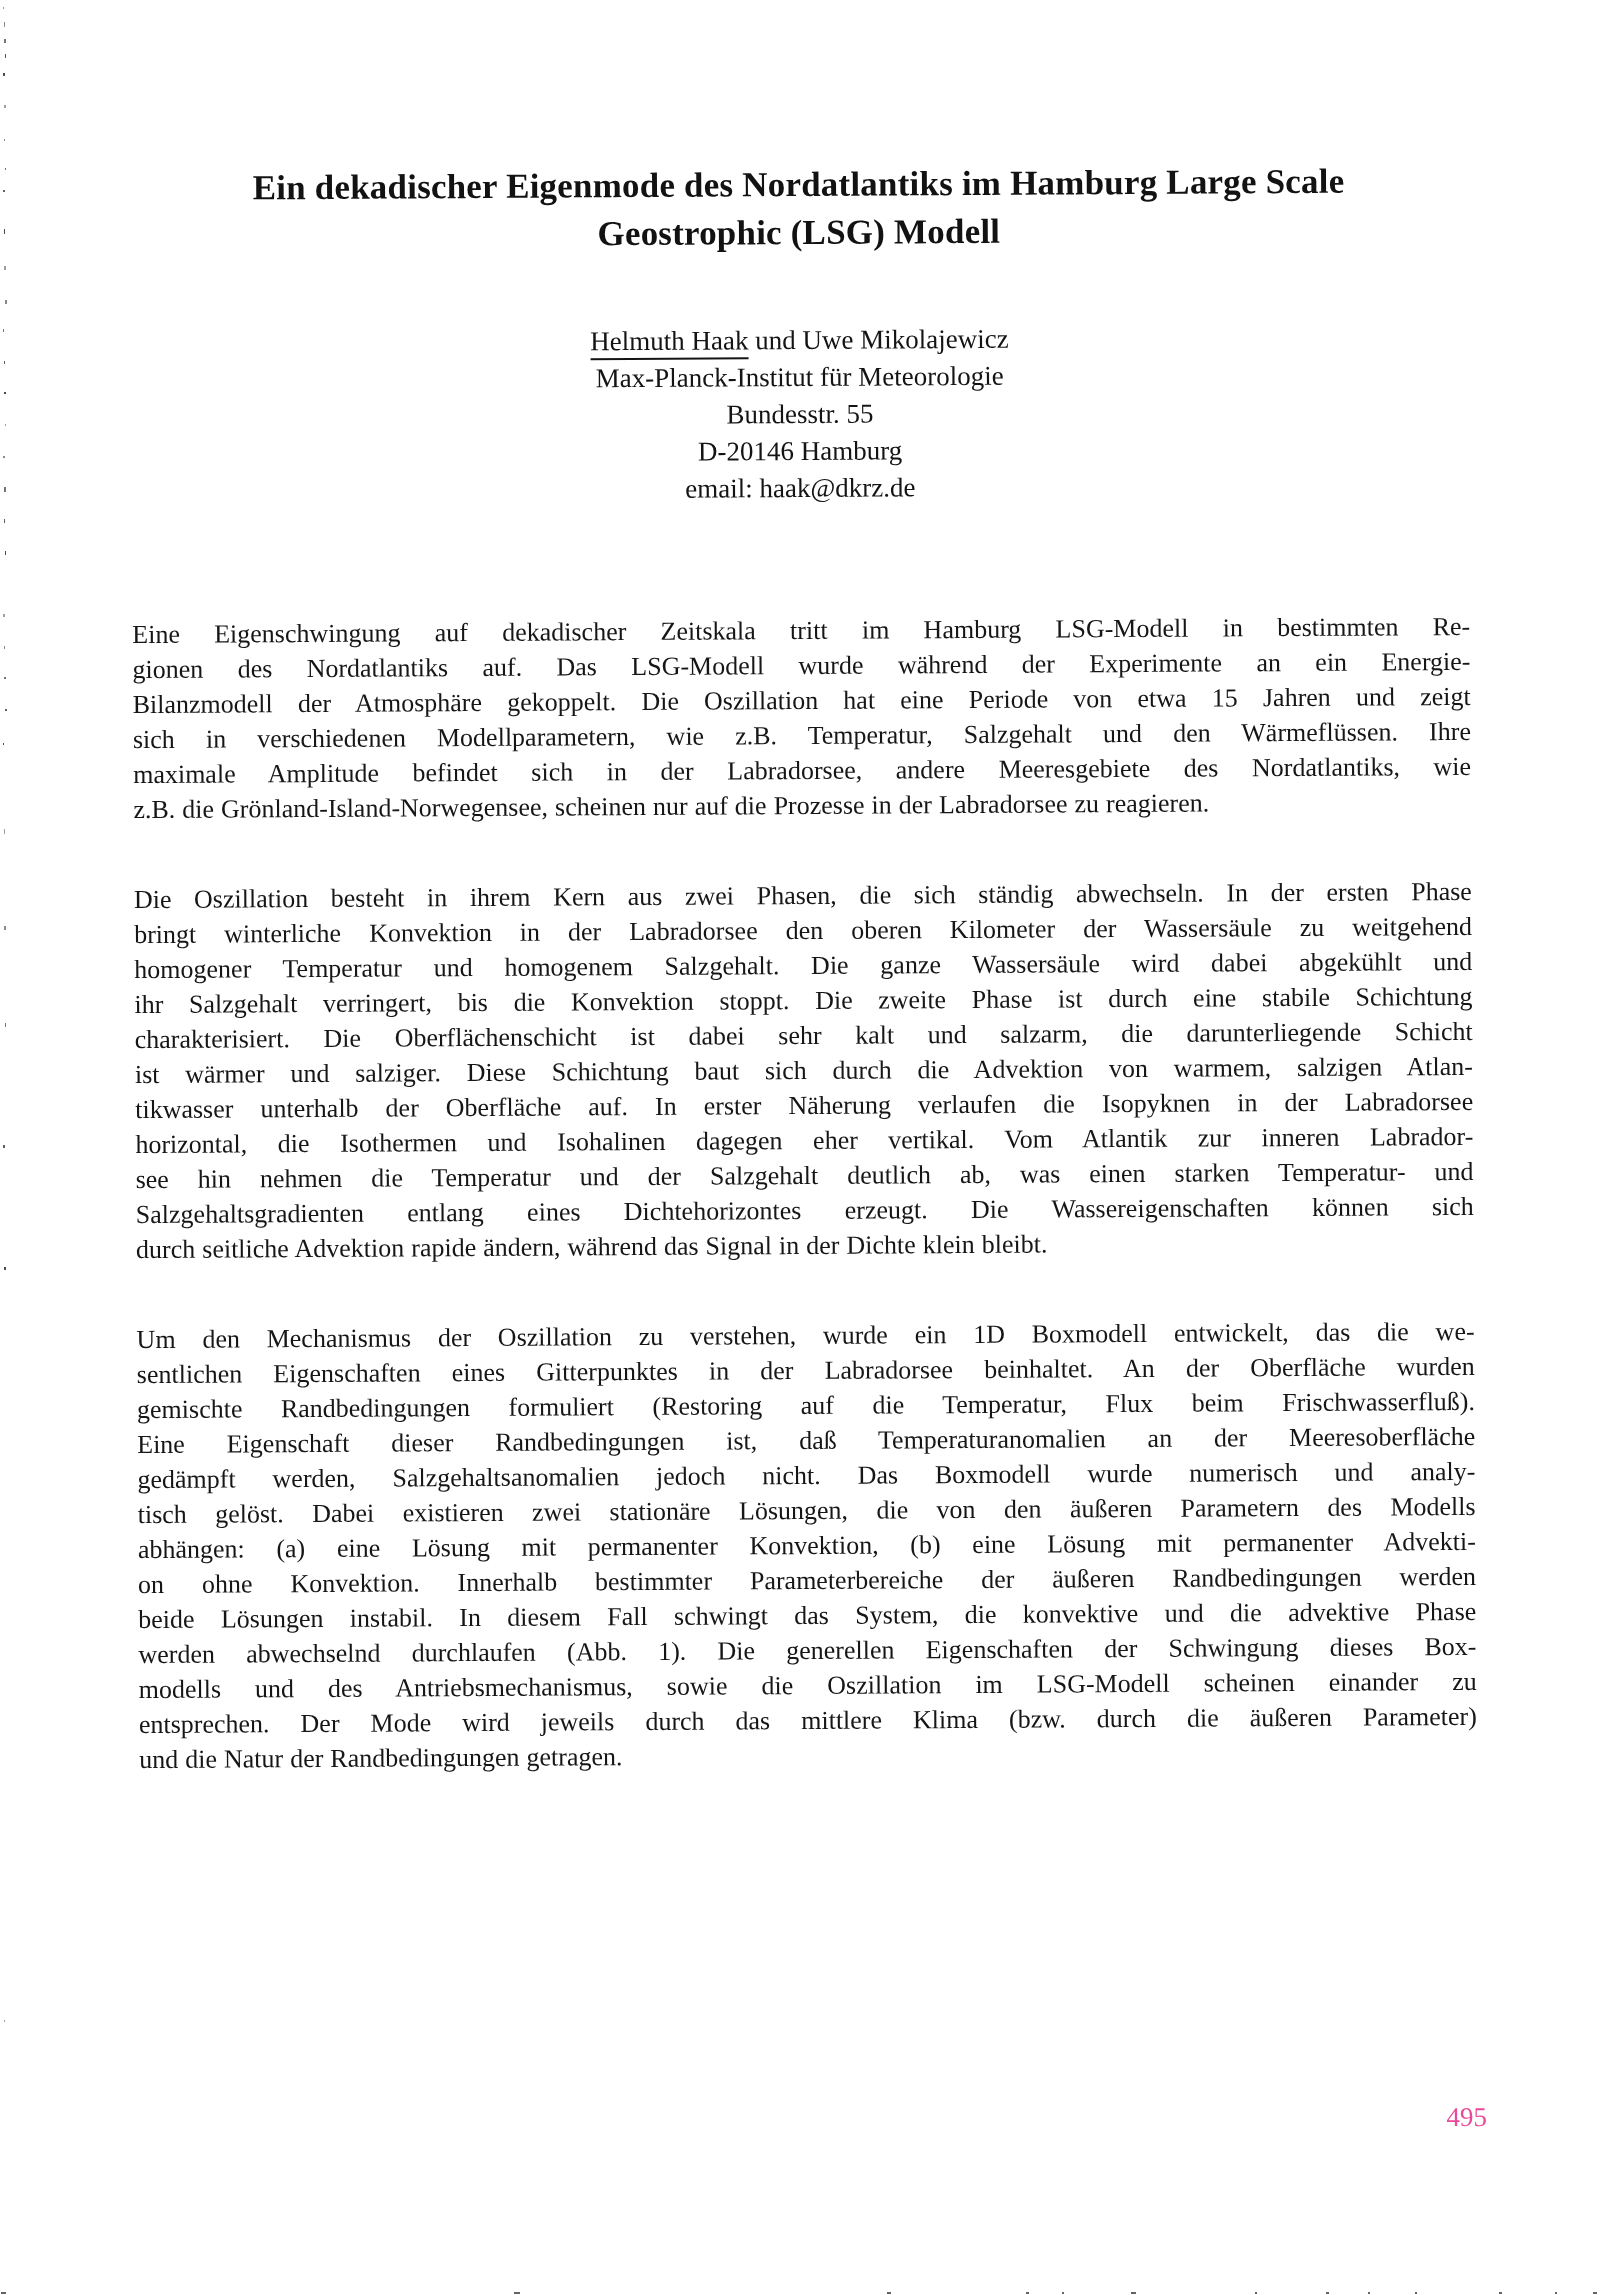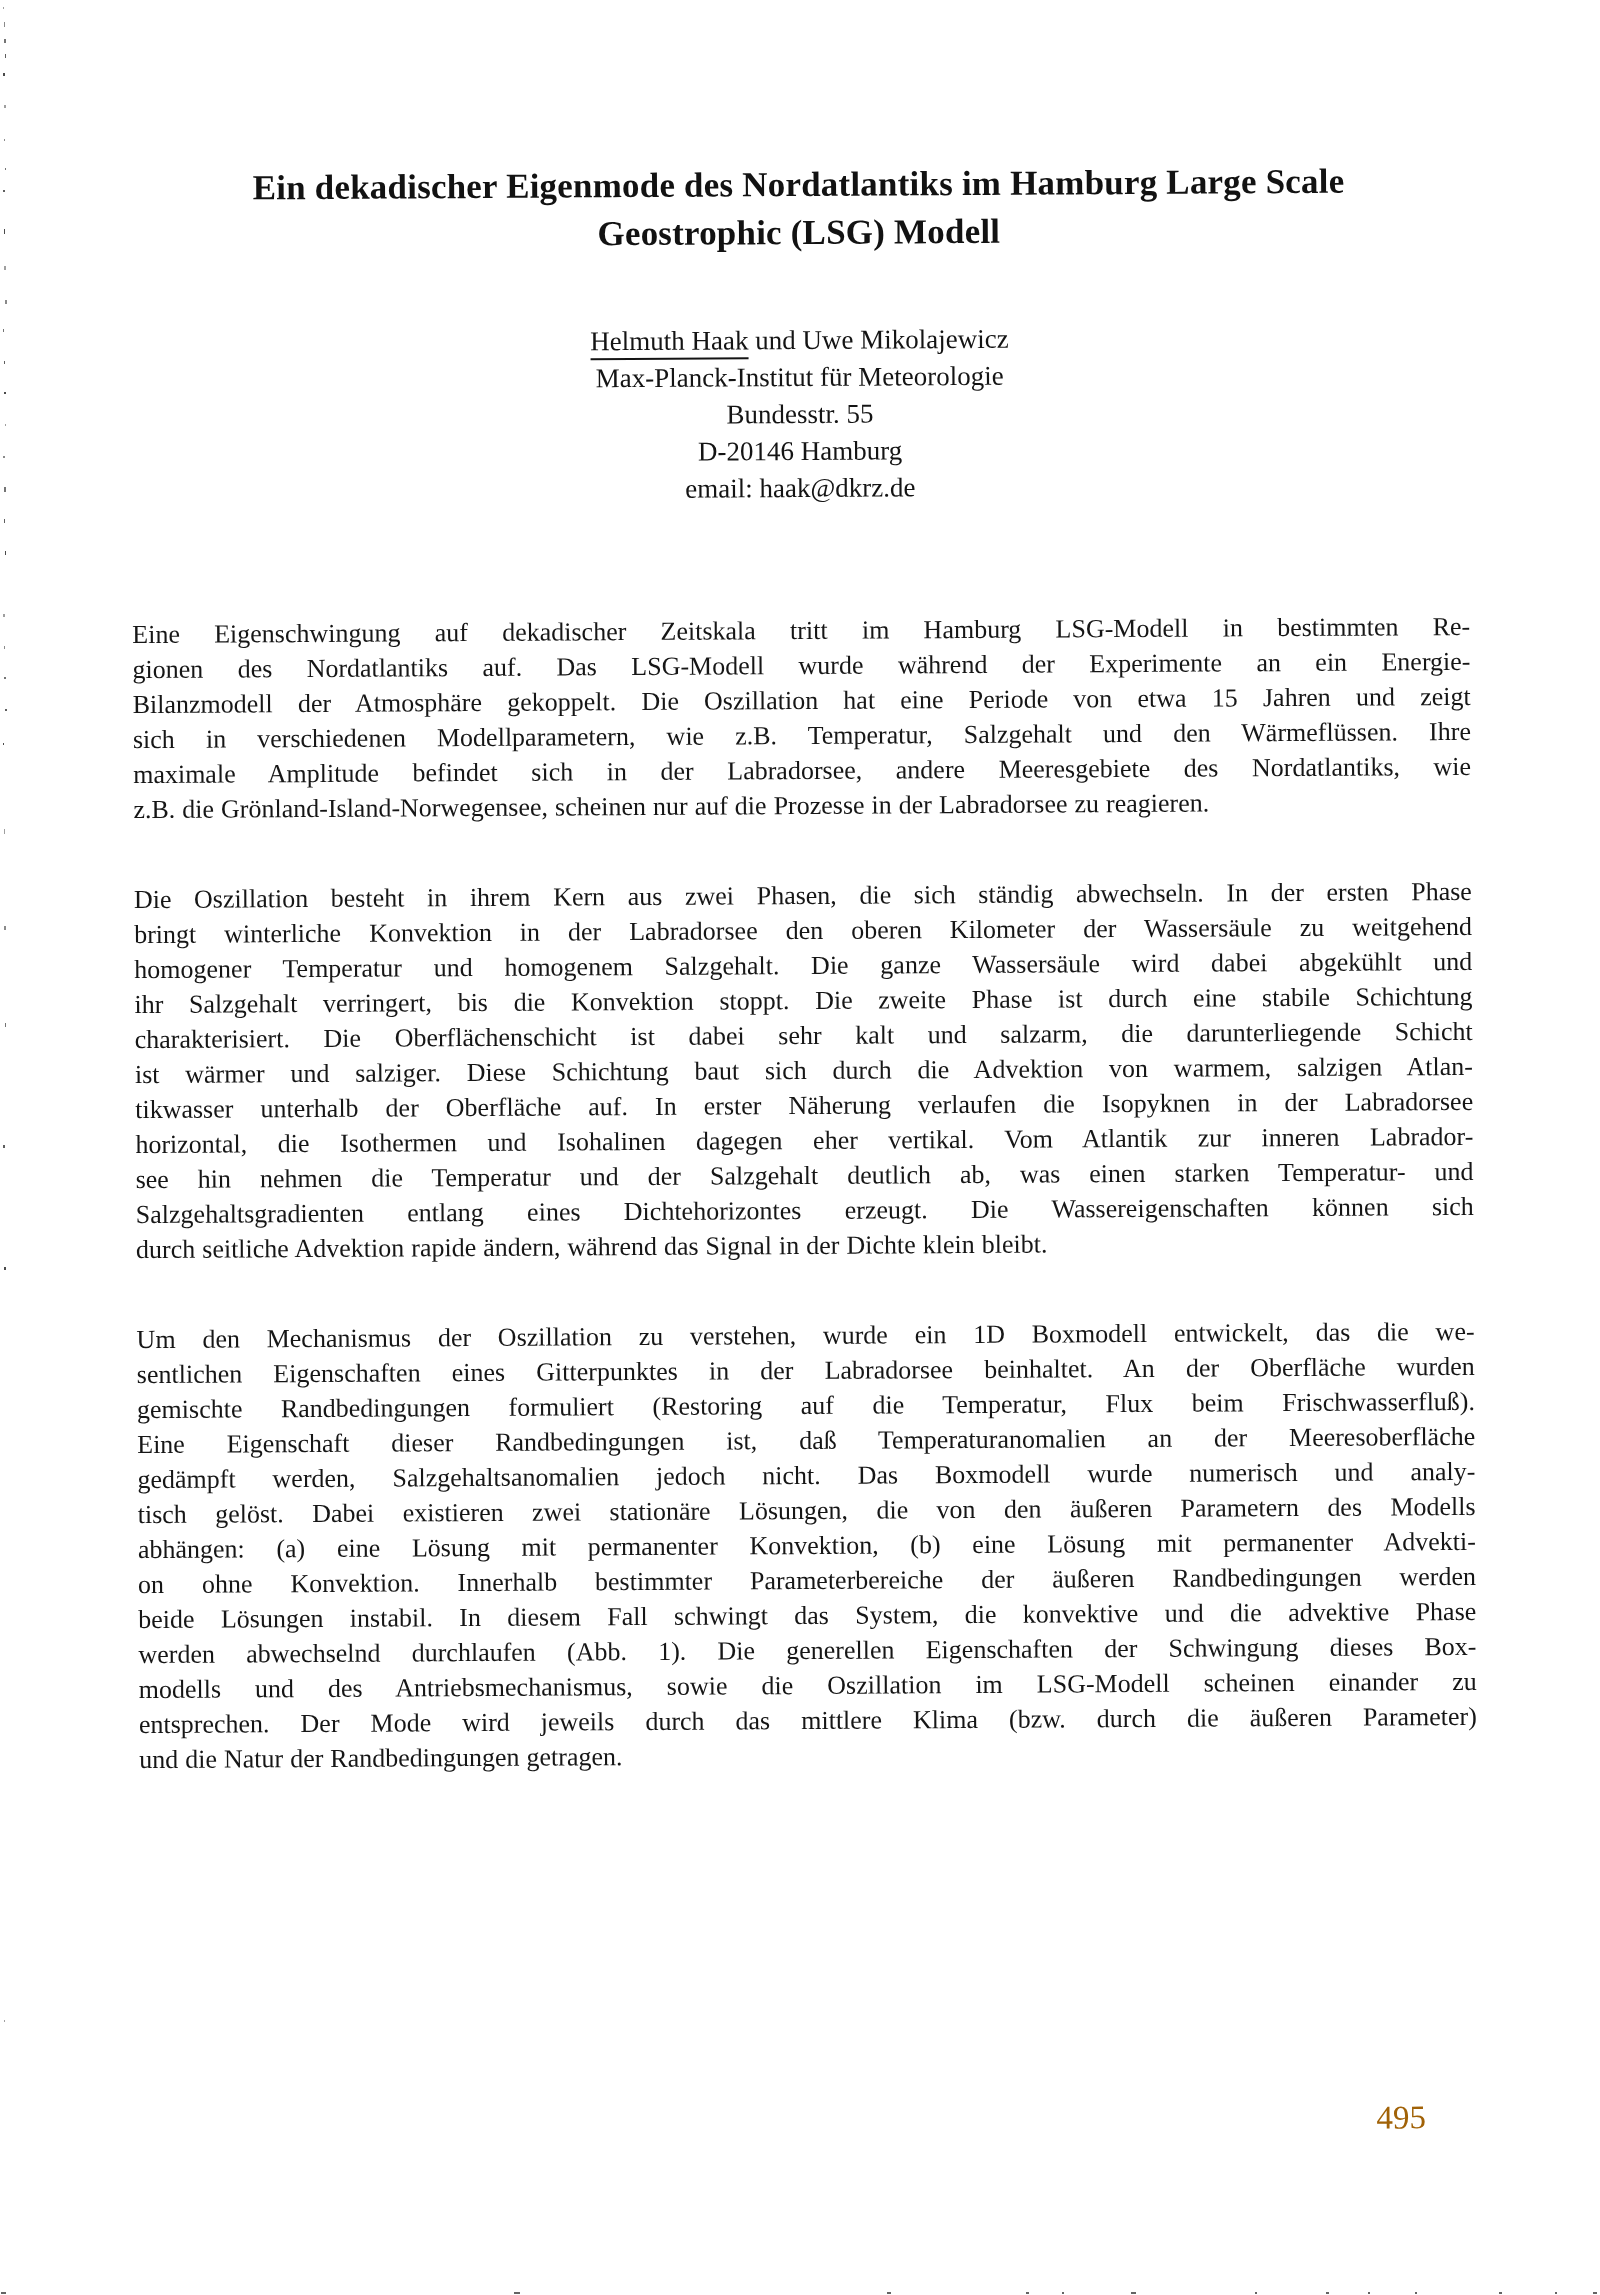--- a/index.html
+++ b/index.html
@@ -62,24 +62,24 @@
     text-align: justify;
     text-align-last: justify;
     word-spacing: 0.5px;
   }
   .tline.last {
     text-align-last: left;
   }
   .page-number {
     position: absolute;
     top: 2108px;
-    left: 1369px;
-    font-size: 33px;
+    left: 1439px;
+    font-size: 27px;
     line-height: 27px;
-    color: #a16207;
+    color: #ec4899;
   }
   .speck {
     position: absolute;
     background: #2a2a2a;
   }
   .bottom-dash {
     position: absolute;
     background: #222;
   }
 </style>

